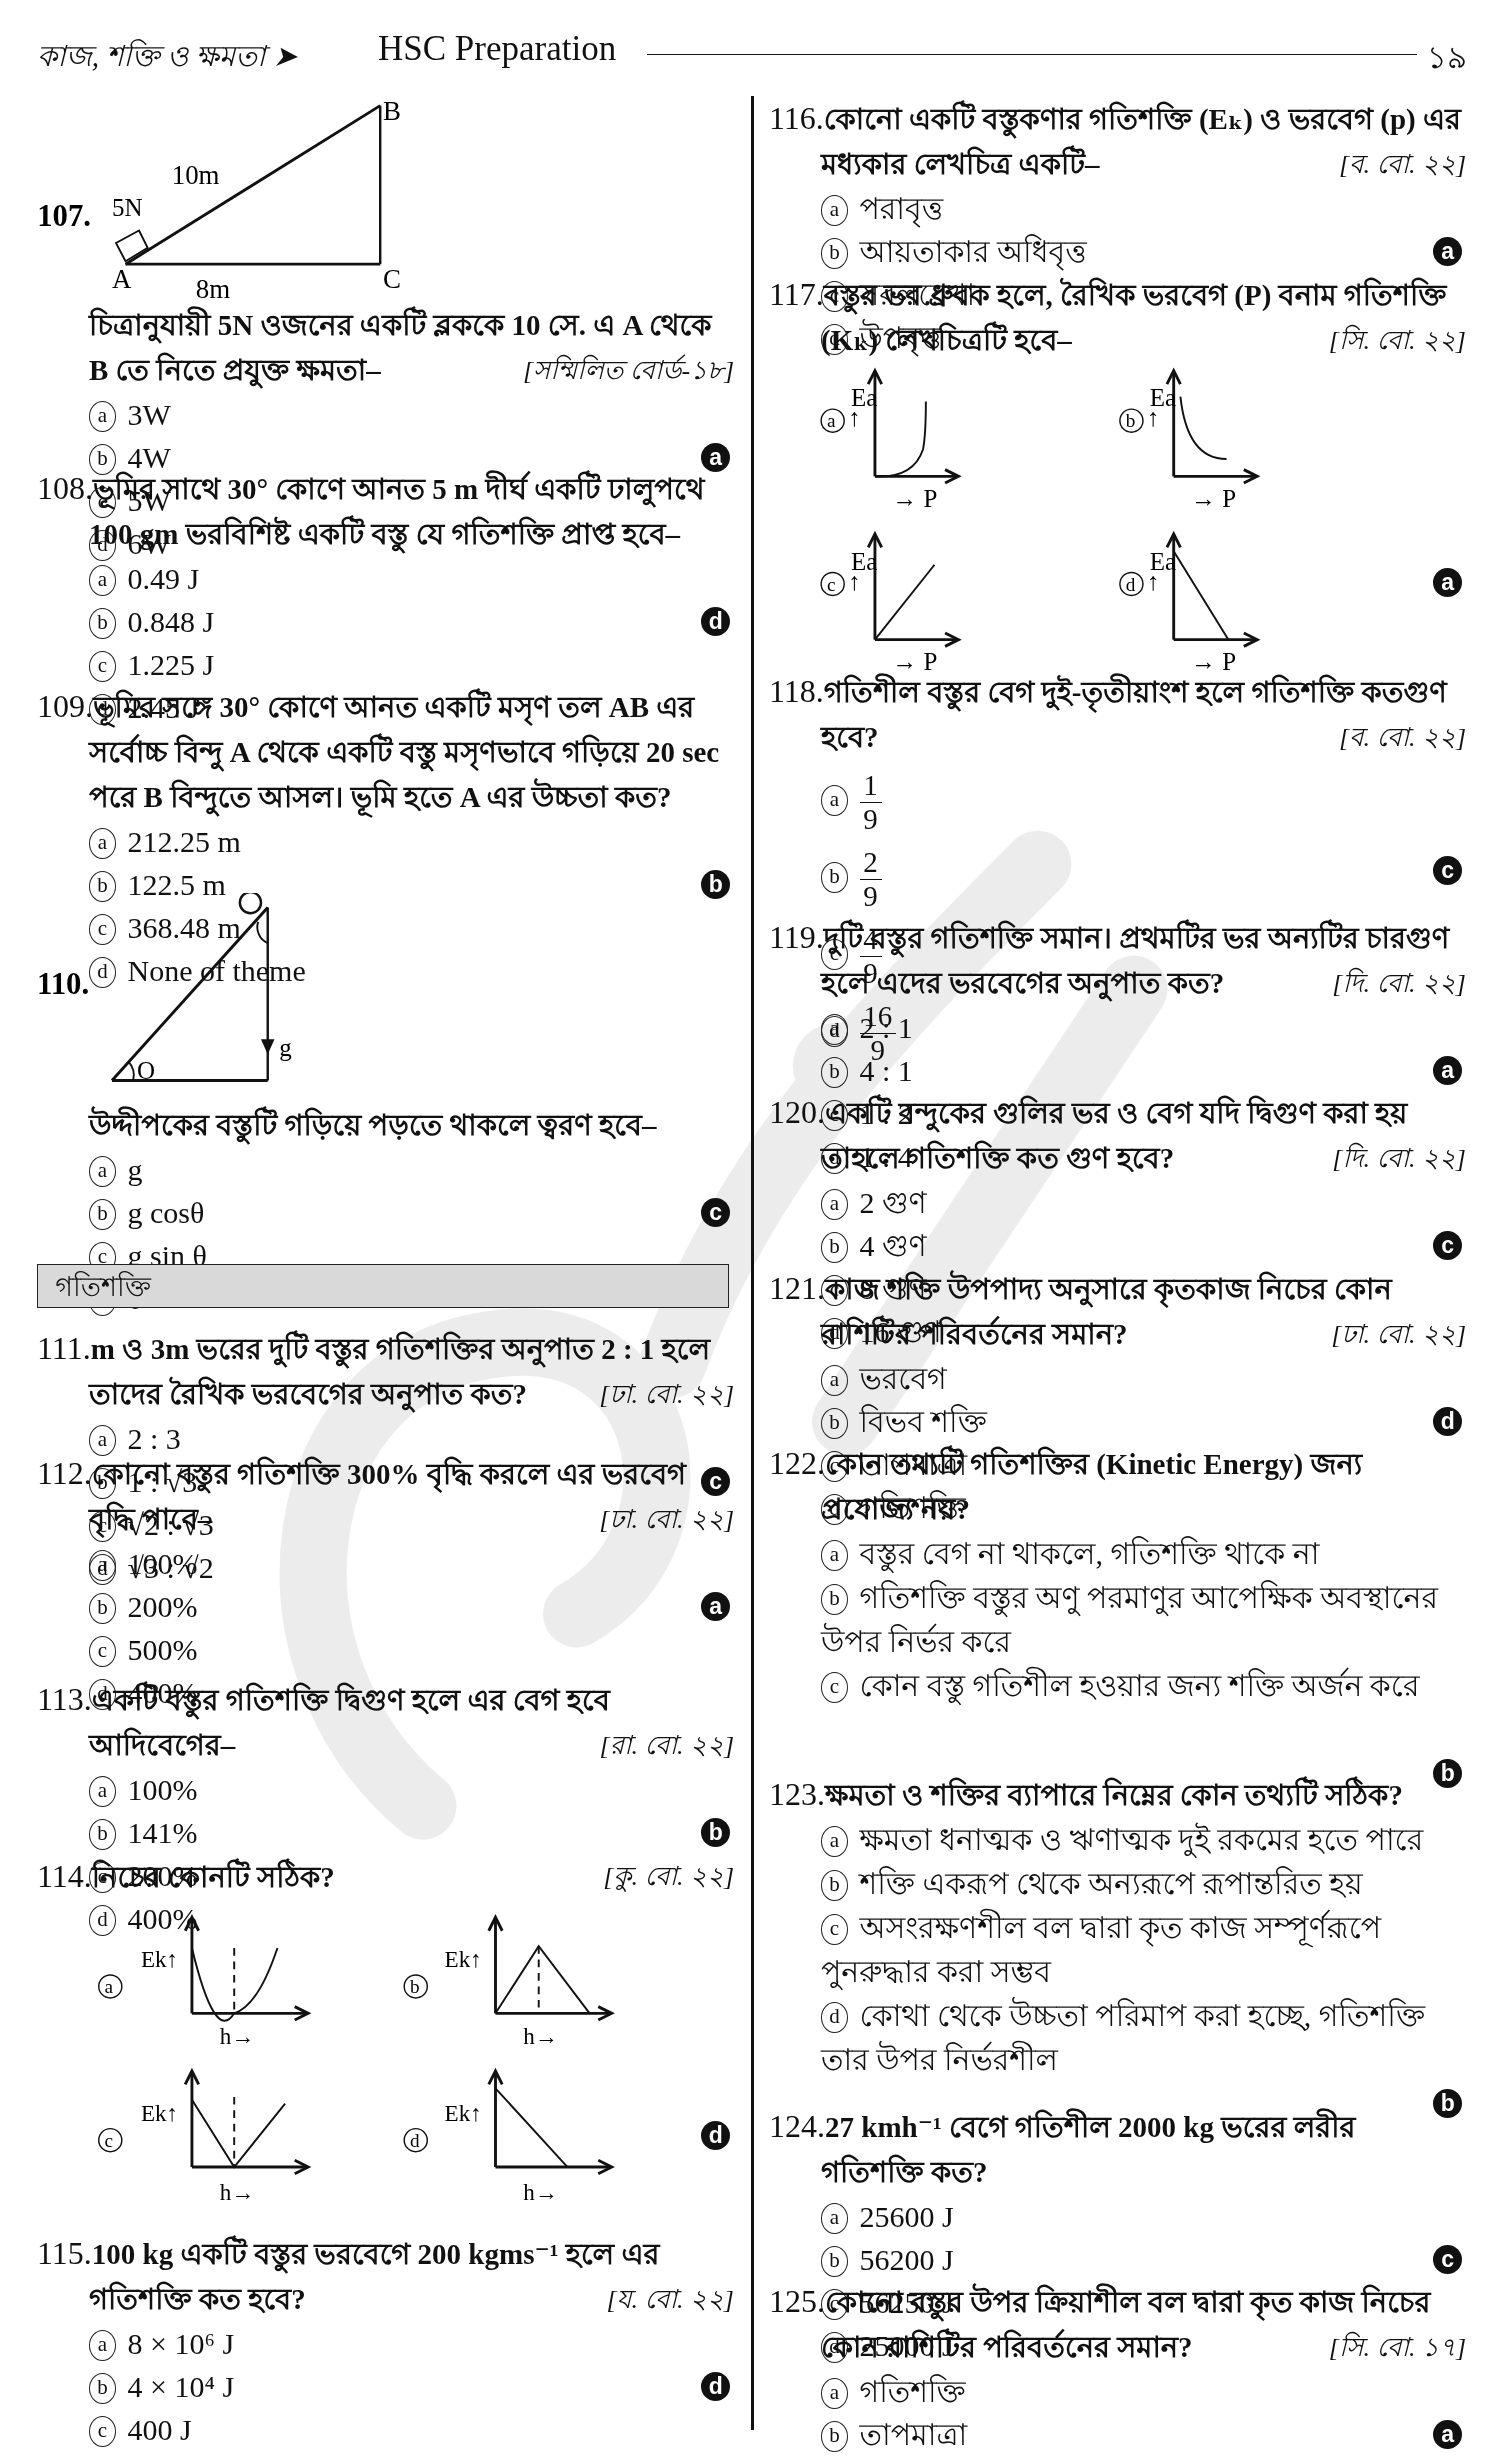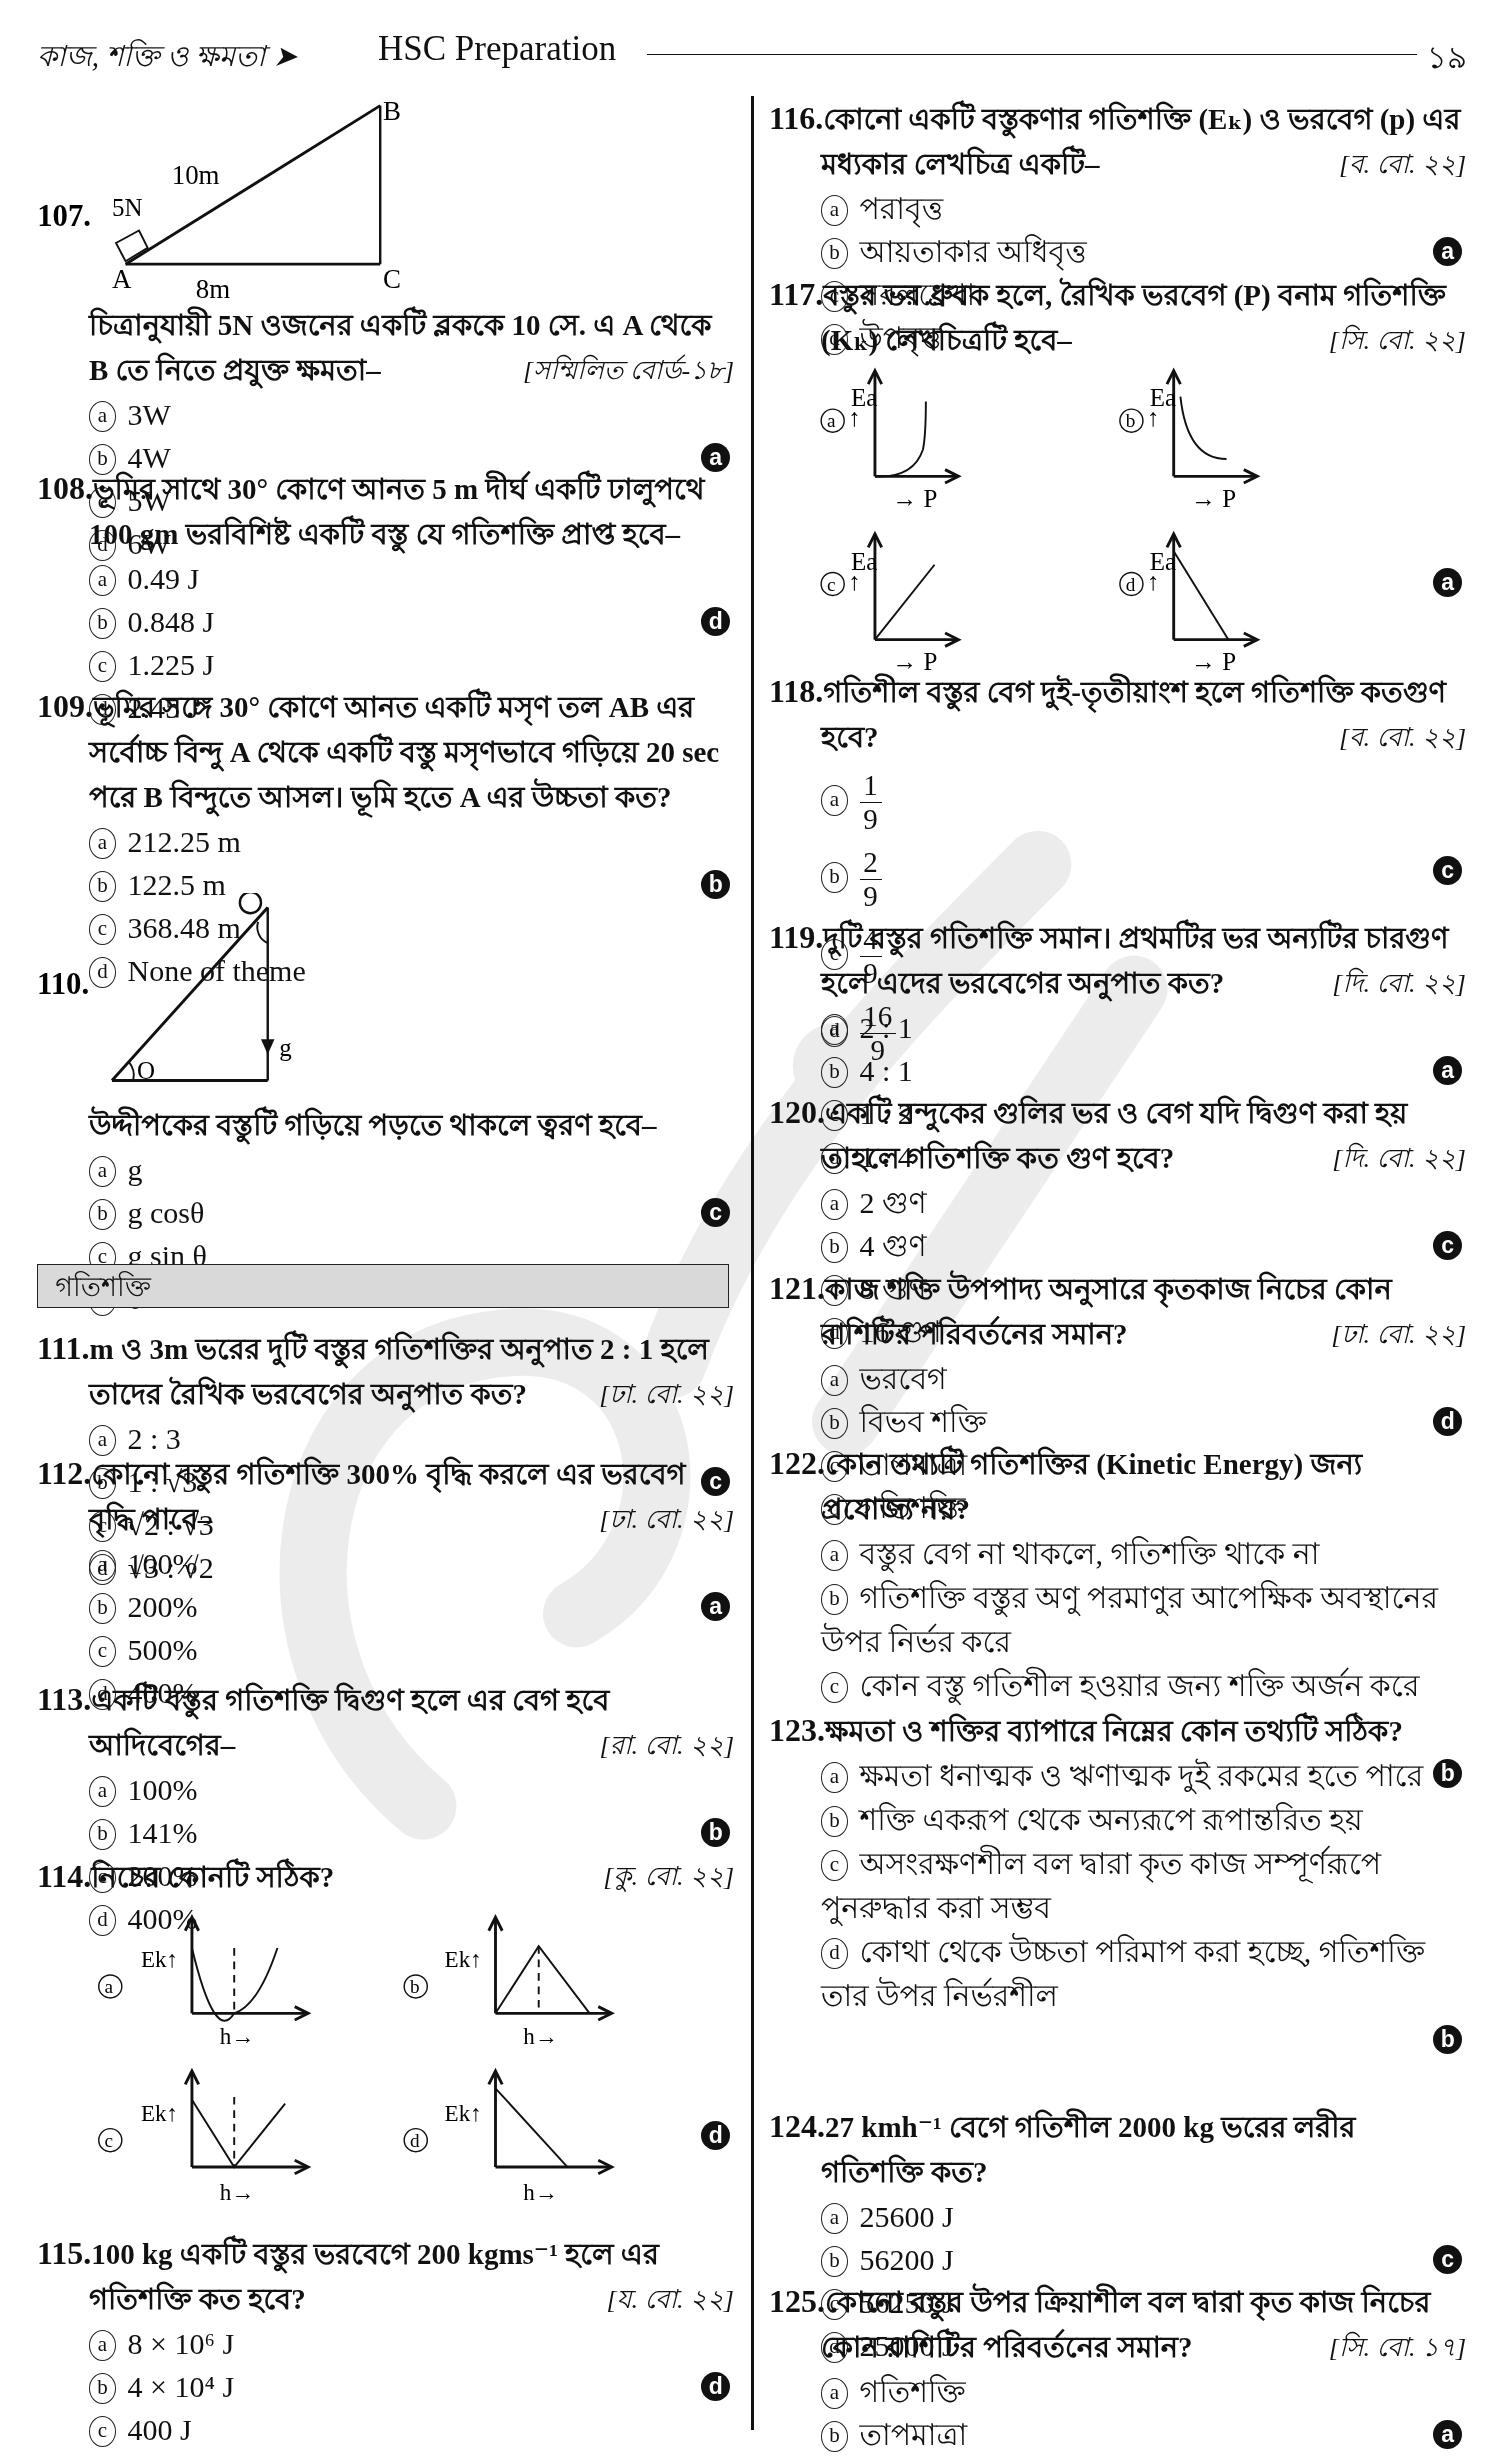--- a/index.html
+++ b/index.html
@@ -9,21 +9,21 @@
   .hdr .chap { position:absolute; left:0; top:3.8px; font-size:29px;font-style:italic; }
   .hdr .book { position:absolute; left:341px; top:0; font-size:35px; }
   .hdr .rule { position:absolute; left:610px; right:50px; top:25px; border-top:1.9px solid #111; }
   .hdr .pg { position:absolute; right:0; top:3.8px; font-size:31px; }
   .vdiv { position:absolute; left:751px; top:96px; height:2334px; border-left:3.8px solid #111; }
   .col { position:absolute; top:96px; }
   .colL { left:37px; width:697px; }
   .colR { left:769px; width:697px; }
   .q { position:absolute; left:0; width:100%; }
   .qt { font-size:29px; font-weight:bold; line-height:45px; text-align:justify; }
-  .qt .num { font-weight:bold; font-size:32px; }
+  .qt .num { font-weight:normal; font-size:32px; }
   .src { font-style:italic; font-weight:normal; font-size:26px; float:right; }
   .ind { padding-left:52px; }
   .opts { position:relative; padding-left:52px; font-size:30px; line-height:43px; }
   .opt { display:inline-block; width:331px; white-space:nowrap; }
   .opt.full { width:auto; display:block; }
   .circ { display:inline-block; width:25px; height:29px; border:1.4px solid #222; border-radius:50%;
           text-align:center; font-size:21px; line-height:27px; margin-right:11.5px; vertical-align:2.9px; }
   .ans { position:absolute; right:3.8px; width:29px; height:29px; border-radius:50%; background:#111; color:#fff;
          font-family:"Liberation Sans","DejaVu Sans",sans-serif; font-size:23px; font-weight:bold;
          text-align:center; line-height:28px; }
@@ -368,21 +368,21 @@
       <div class="ind">প্রযোজ্য নয়?</div>
     </div>
     <div class="opts" style="padding-left:52px; padding-right:9.6px; line-height:44px;">
       <span class="opt full"><span class="circ">a</span><span>বস্তুর বেগ না থাকলে, গতিশক্তি থাকে না</span></span>
       <span class="opt full" style="white-space:normal;"><span class="circ">b</span><span>গতিশক্তি বস্তুর অণু পরমাণুর আপেক্ষিক অবস্থানের উপর নির্ভর করে</span></span>
       <span class="opt full"><span class="circ">c</span><span>কোন বস্তু গতিশীল হওয়ার জন্য শক্তি অর্জন করে</span></span>
       <span class="ans" style="top:227px;">b</span>
     </div>
   </div>
 
-  <div class="q" style="top:1612px;">
+  <div class="q" style="top:1676px;">
     <div class="qt">
       <div><span class="num">123.</span><span>ক্ষমতা ও শক্তির ব্যাপারে নিম্নের কোন তথ্যটি সঠিক?</span></div>
     </div>
     <div class="opts" style="padding-right:9.6px; line-height:44px;">
       <span class="opt full"><span class="circ">a</span><span>ক্ষমতা ধনাত্মক ও ঋণাত্মক দুই রকমের হতে পারে</span></span>
       <span class="opt full"><span class="circ">b</span><span>শক্তি একরূপ থেকে অন্যরূপে রূপান্তরিত হয়</span></span>
       <span class="opt full" style="white-space:normal;"><span class="circ">c</span><span>অসংরক্ষণশীল বল দ্বারা কৃত কাজ সম্পূর্ণরূপে পুনরুদ্ধার করা সম্ভব</span></span>
       <span class="opt full" style="white-space:normal;"><span class="circ">d</span><span>কোথা থেকে উচ্চতা পরিমাপ করা হচ্ছে, গতিশক্তি তার উপর নির্ভরশীল</span></span>
       <span class="ans" style="top:271px;">b</span>
     </div>

